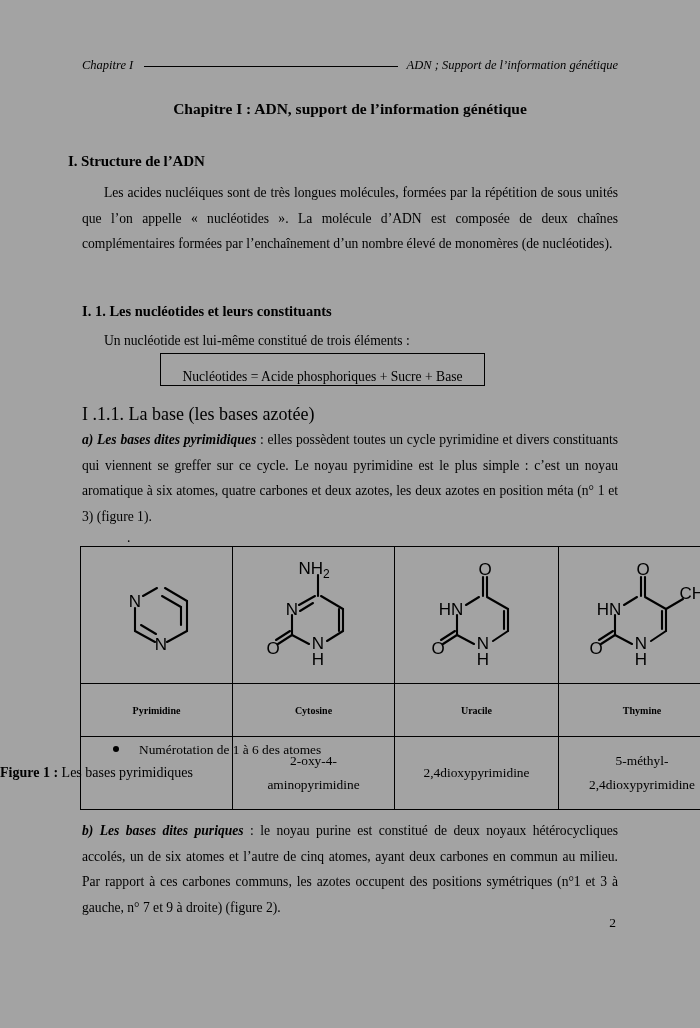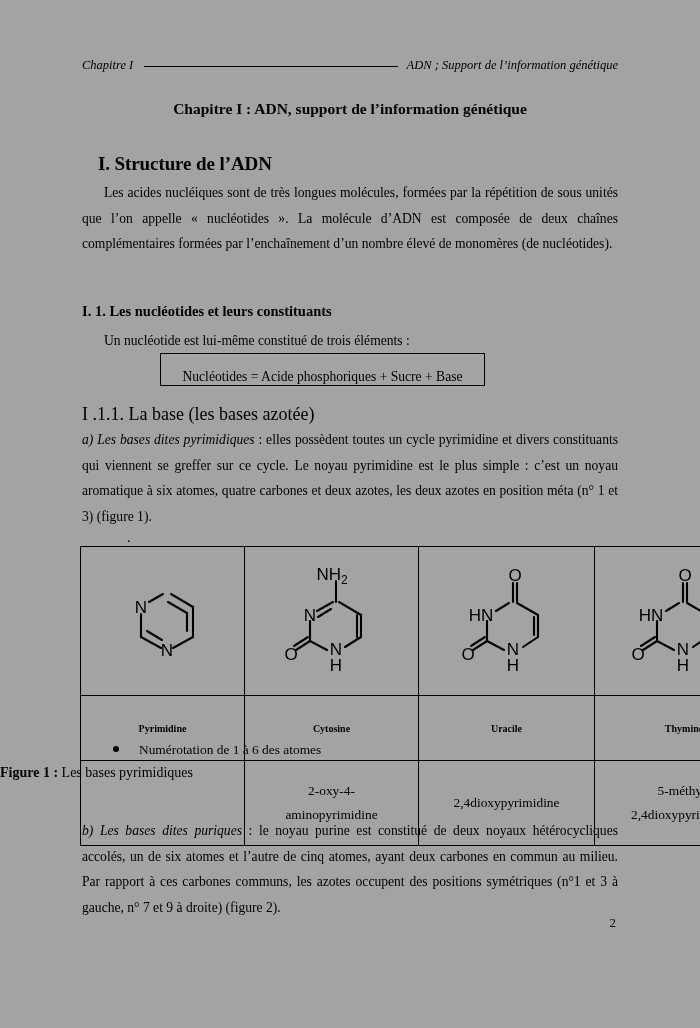--- a/index.html
+++ b/index.html
@@ -45,23 +45,23 @@
     position: absolute;
     left: 0;
     top: 100px;
     width: 700px;
     text-align: center;
     font-weight: bold;
     font-size: 15.5px;
   }
   .h1 {
     position: absolute;
-    left: 98px;
+    left: 68px;
     font-weight: bold;
-    font-size: 19px;
+    font-size: 15px;
     letter-spacing: -0.1px;
   }
   .h2 {
     position: absolute;
     left: 82px;
     font-weight: bold;
     font-size: 14.5px;
   }
   .h3 {
     position: absolute;
@@ -72,21 +72,21 @@
   .para {
     position: absolute;
     left: 82px;
     width: 536px;
     font-size: 13.6px;
     line-height: 25.5px;
     text-align: justify;
     text-justify: inter-word;
   }
   .para.indent { text-indent: 22px; }
-  .bi { font-weight: normal; font-style: italic; }
+  .bi { font-weight: bold; font-style: italic; }
 
   
   .formula-box {
     position: absolute;
     left: 160px;
     top: 353px;
     width: 325px;
     height: 33px;
     border: 1.6px solid #000;
     box-sizing: border-box;
@@ -109,21 +109,21 @@
   .struct-table {
     position: absolute;
     left: 80px;
     top: 546px;
     width: 545px;
     border-collapse: collapse;
     table-layout: fixed;
   }
   .struct-table td {
     border: 1.3px solid #000;
-    padding: 18px;
+    padding: 12px;
     text-align: center;
     vertical-align: middle;
   }
   .col-1 { width: 127px; }
   .col-2 { width: 137px; }
   .col-3 { width: 139px; }
   .col-4 { width: 142px; }
 
   .struct-cell { height: 110px; }
   .struct-cell svg { display: block; margin: 0 auto; }

